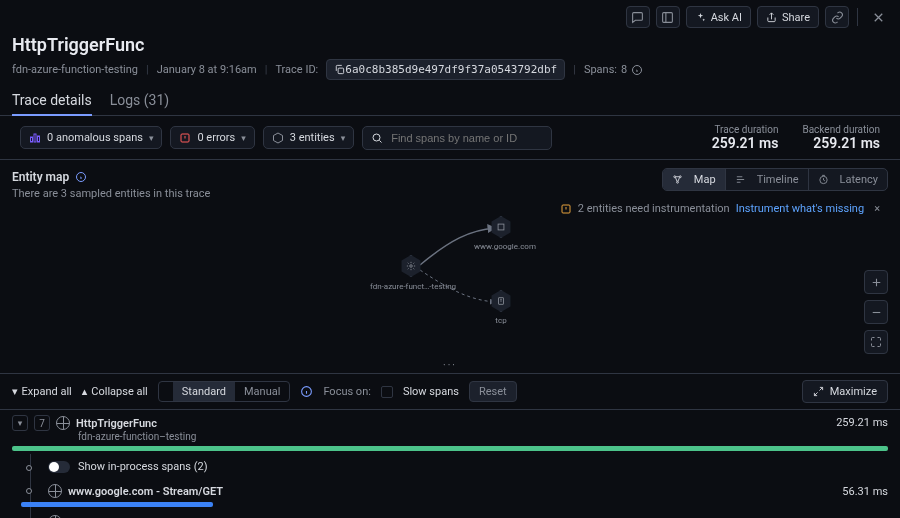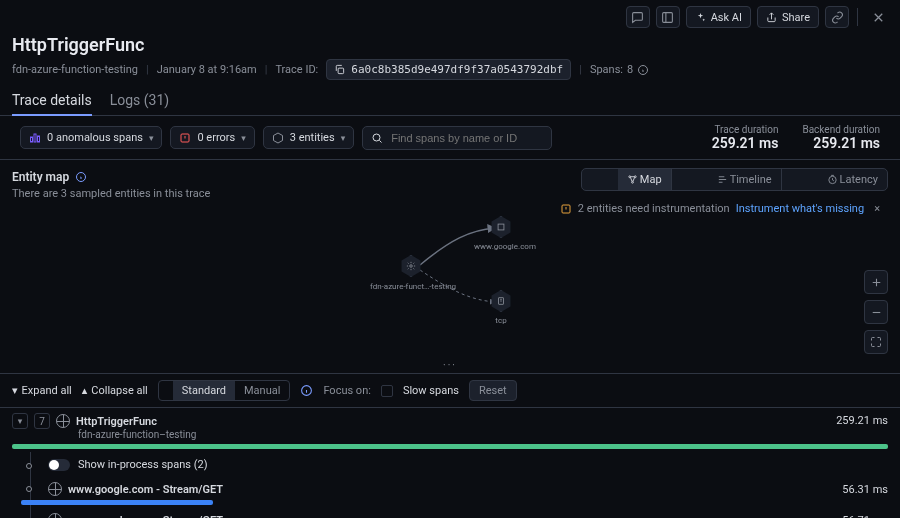--- a/index.html
+++ b/index.html
@@ -66,21 +66,21 @@
   .title { font-size: 18px; font-weight: 600; color: #e8eaf0; }
   .subhead {
     display: flex; align-items: center; gap: 8px;
     margin-top: 4px;
     color: var(--text-dim);
     font-size: 11px;
     flex-wrap: wrap;
   }
   .subhead .sep { color: #3a3f4c; }
   .trace-id-chip {
-    display: inline-flex; align-items: center; gap: 6px;
+    display: inline-flex; align-items: center; 
     background: var(--bg-2);
     border: 1px solid var(--border);
     border-radius: 4px;
     padding: 3px 7px;
     color: var(--text);
     font-family: ui-monospace, Menlo, Consolas, monospace;
     font-size: 11px;
   }
   .spans-count { display: inline-flex; align-items: center; gap: 4px; color: var(--text-dim); }
 
@@ -138,23 +138,23 @@
   .entity-head { display: flex; align-items: center; gap: 6px; }
   .entity-title { font-size: 12px; font-weight: 600; }
   .entity-sub { color: var(--text-dim); font-size: 11px; margin-top: 3px; }
   .view-toggle {
     position: absolute; top: 8px; right: 12px;
     display: flex; border: 1px solid var(--border); border-radius: 5px;
     overflow: hidden;
     background: var(--bg-1);
   }
   .view-toggle .seg {
-    display: flex; align-items: center; gap: 2px;
+    display: flex; align-items: center; gap: 11px;
     padding: 4px 9px; font-size: 11px; color: var(--text-dim);
-    cursor: pointer; border-right: 1px solid var(--border); margin-left: 36px;
+    cursor: pointer; border-right: 1px solid var(--border);
   }
   .view-toggle .seg:last-child { border-right: 0; }
   .view-toggle .seg.active { background: var(--bg-3); color: var(--text); }
 
   .instr-warning {
     position: absolute; top: 42px; right: 16px;
     display: flex; align-items: center; gap: 6px;
     font-size: 11px; color: var(--text-dim);
   }
   .instr-warning .warn-icon { color: var(--orange); }
@@ -528,20 +528,28 @@
     <svg width="13" height="13" viewBox="0 0 24 24" fill="none" stroke="currentColor" stroke-width="2">
         <circle cx="12" cy="12" r="9"></circle>
         <path d="M12 8h.01M11 12h1v4"></path>
       </svg>
   </span>
   <span style="color:var(--text-dim)">Focus on:</span>
   <span class="checkbox"></span>
   <span>Slow spans</span>
   <span class="reset-chip">Reset</span>
 
+  <div class="maximize">
+    <span>
+      <svg width="11" height="11" viewBox="0 0 24 24" fill="none" stroke="currentColor" stroke-width="2">
+          <path d="M15 3h6v6M9 21H3v-6M21 3l-7 7M3 21l7-7"></path>
+        </svg>
+    </span>
+    <span>Maximize</span>
+  </div>
 </div>
 
 <div class="wf">
 
   <div class="wf-row">
     <div class="line1">
       <span class="caret-box">▾</span>
       <span class="count-pill">7</span>
       <span class="world-icon"></span>
       <span style="font-weight:600">HttpTriggerFunc</span>

